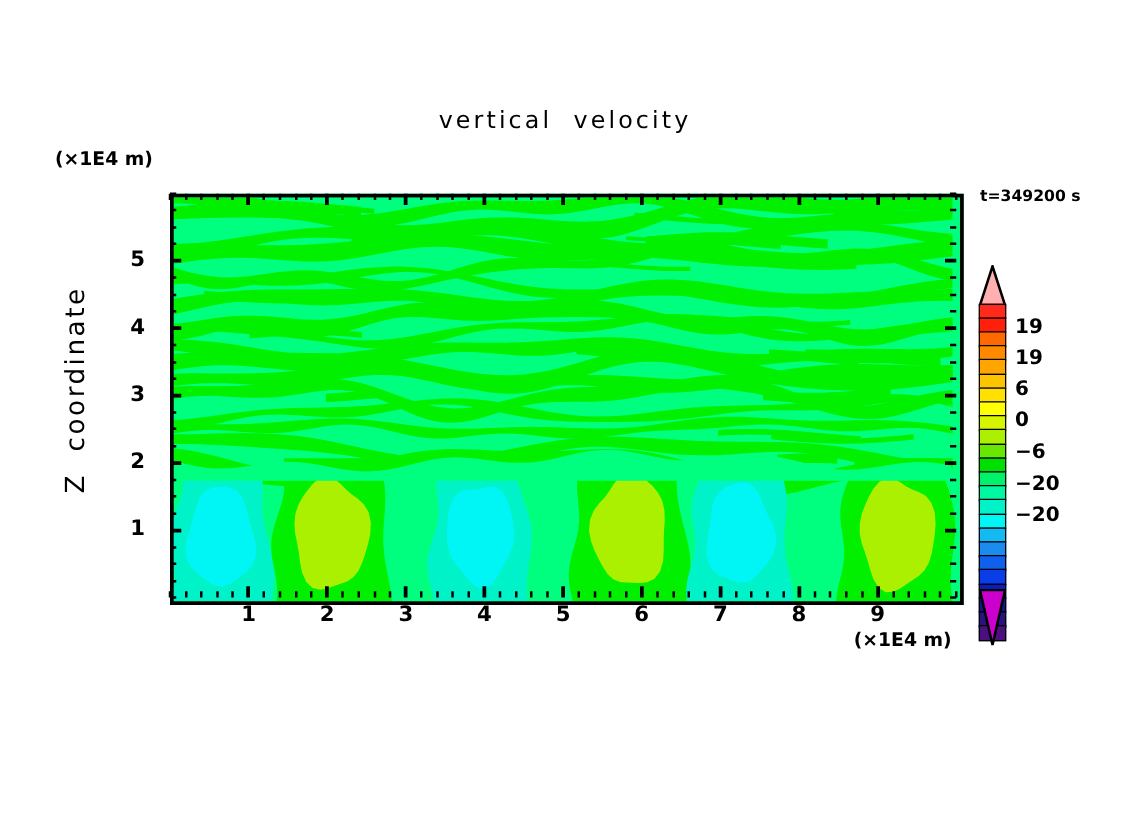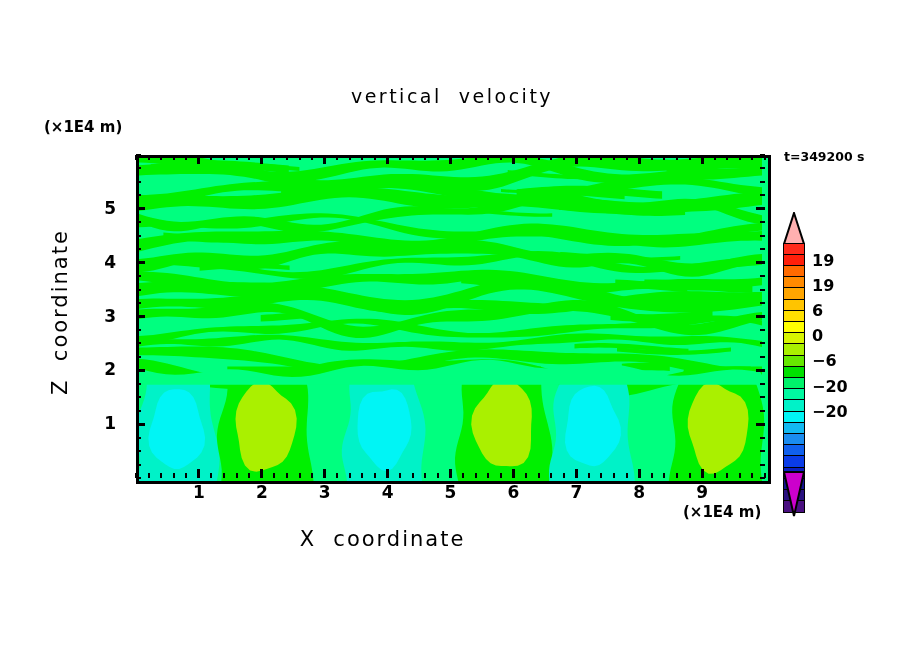--- a/index.html
+++ b/index.html
@@ -52,21 +52,20 @@
 <div id="stage">
 
   <div class="txt grads" id="title">vertical  velocity</div>
 
   <div class="txt gradsb" id="unit-top-left">(×1E4 m)</div>
 
   <div class="txt gradsb" id="unit-bottom-right">(×1E4 m)</div>
 
   <div class="txt gradsb" id="timestamp">t=349200 s</div>
 
-  <div class="txt grads" id="xlabel">X  coordinate</div>
 
   <div class="txt grads" id="ylabel">Z  coordinate</div>
 
   <div id="plot">
     <svg id="plotinner" width="629" height="323" viewBox="0 0 629 323" preserveAspectRatio="none">
       <defs>
         <clipPath id="clipall">
             <rect x="0" y="0" width="629" height="323"></rect>
           </clipPath>
       </defs>

